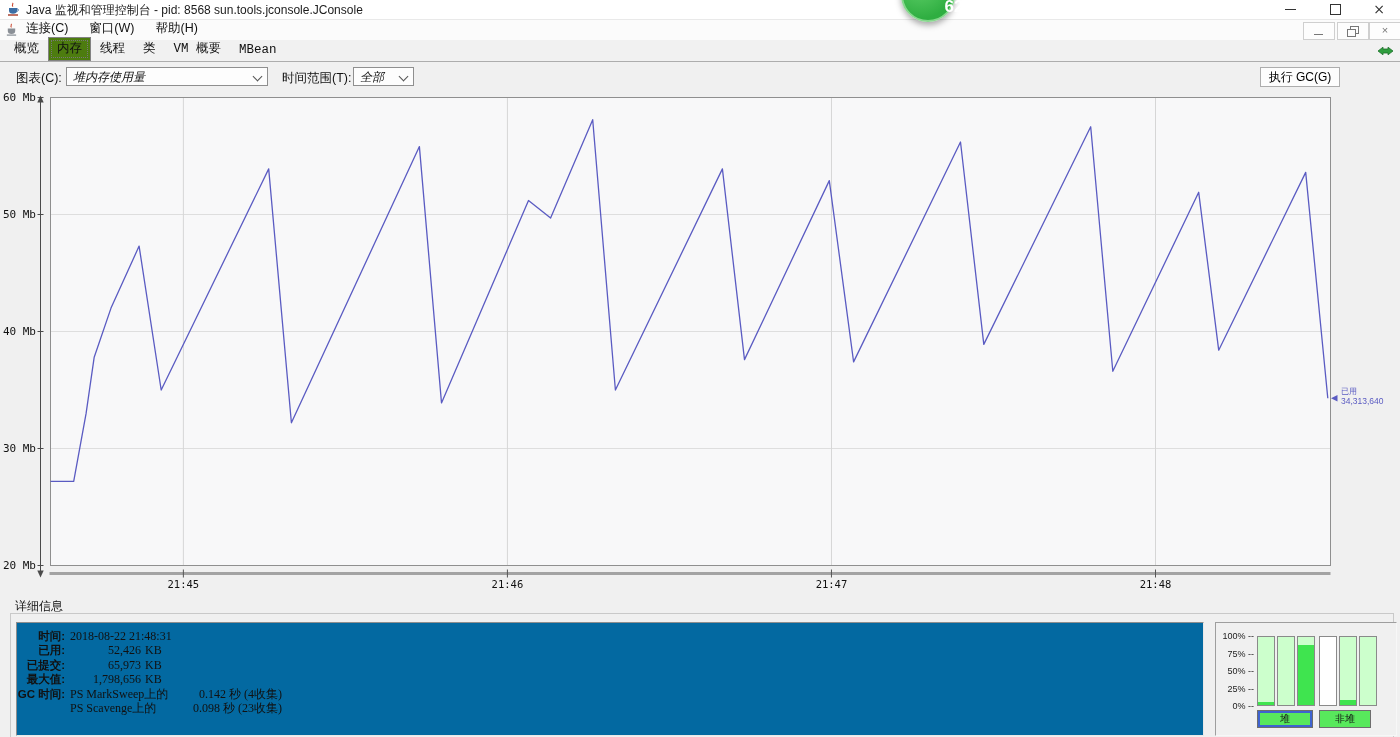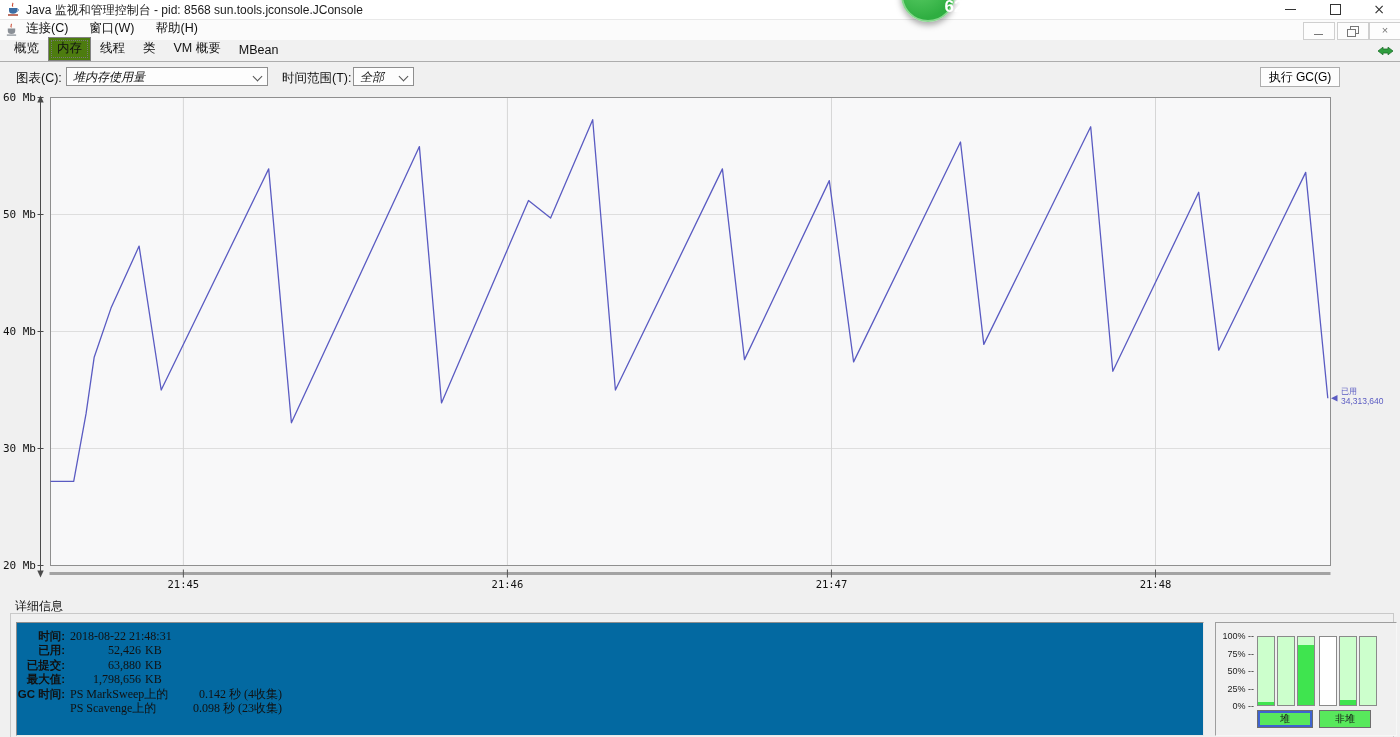--- a/index.html
+++ b/index.html
@@ -27,21 +27,21 @@
   .menu-items{position:absolute;left:24px;top:0;height:20px;display:flex;gap:17px;align-items:flex-start;font-size:12.5px;}
   .menu-item{cursor:default;padding:0 2px;}
   .mdi{position:absolute;top:2px;width:30px;height:16px;background:#fdfdfd;border:1px solid #cfcfcf;}
   .mdi-min{left:1303px}.mdi-restore{left:1337px}.mdi-close{left:1369px}
   .mdi .bar{position:absolute;left:10px;bottom:4px;width:9px;height:1px;background:#777;}
   .mdi .sq1{position:absolute;left:12px;top:3px;width:7px;height:6px;border:1px solid #777;background:#fdfdfd;}
   .mdi .sq2{position:absolute;left:9px;top:6px;width:7px;height:6px;border:1px solid #777;background:#fdfdfd;}
   .mdi .x{position:absolute;left:0;top:0;width:100%;text-align:center;font-size:11px;line-height:15px;color:#777;}
   
   .tabbar{position:absolute;left:0;top:40px;width:1400px;height:21px;background:#f1f1f1;border-bottom:1px solid #adadad;}
-  .tabs{position:absolute;left:5px;bottom:0;display:flex;align-items:flex-end;font-size:12.5px;}
+  .tabs{position:absolute;left:5px;bottom:0;display:flex;align-items:flex-end;font-size:12.5px;font-family:Liberation Mono, monospace;}
   .tab{padding:2px 8px 3px 8px;border:1px solid transparent;cursor:default;white-space:nowrap;}
   .tab.selected{border:1px solid #828282;outline:1px dotted #777;outline-offset:-4px;background:#4d7c0f;}
   .plug-icon{position:absolute;right:6px;top:4px;width:17px;height:14px;}
   
   .toolbar{position:absolute;left:0;top:62px;width:1400px;height:30px;background:#f0f0f0;font-size:12.5px;}
   .tb-label{position:absolute;top:8px;text-align:right;}
   .lbl-chart{left:16px}.lbl-range{left:282px}
   .combo{position:absolute;top:5px;height:19px;background:#fdfdfd;border:1px solid #8f8f8f;line-height:18px;font-size:12px;padding-left:6px;box-sizing:border-box;cursor:default;font-style:italic;}
   .combo-chart{left:66px;width:202px;}
   .combo-range{left:353px;width:61px;}
@@ -200,21 +200,21 @@
         <span class="dlabel">时间:</span>
         <span class="dtext">2018-08-22 21:48:31</span>
       </div>
       <div class="drow">
         <span class="dlabel">已用:</span>
         <span class="dnum">52,426</span>
         <span class="dunit">KB</span>
       </div>
       <div class="drow">
         <span class="dlabel">已提交:</span>
-        <span class="dnum">63,880</span>
+        <span class="dnum">65,973</span>
         <span class="dunit">KB</span>
       </div>
       <div class="drow">
         <span class="dlabel">最大值:</span>
         <span class="dnum">1,798,656</span>
         <span class="dunit">KB</span>
       </div>
       <div class="drow">
         <span class="dlabel">GC 时间:</span>
         <span class="dtext">PS MarkSweep上的</span>

